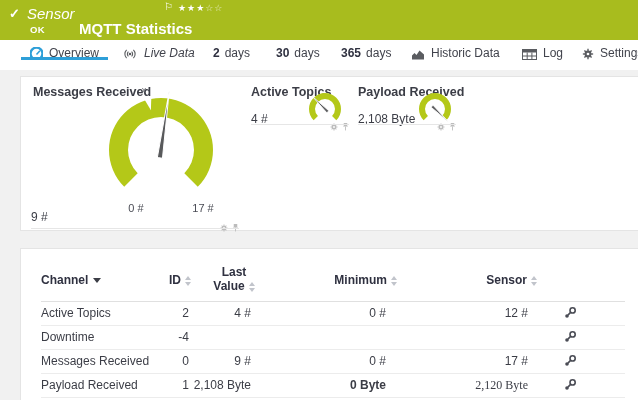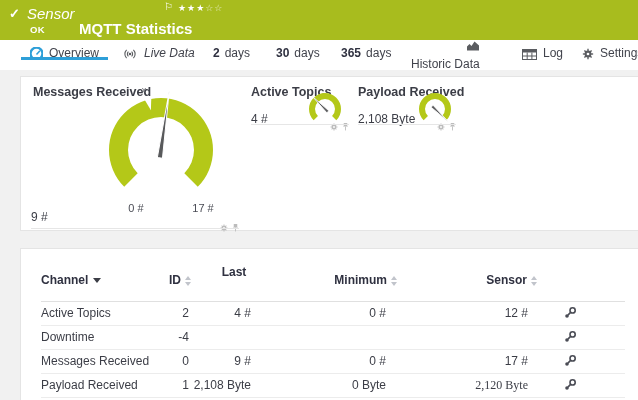--- a/index.html
+++ b/index.html
@@ -95,21 +95,21 @@
         <span>days</span>
       </div>
       <div class="tab" style="left: 276px;">
         <span class="num">30</span>
         <span>days</span>
       </div>
       <div class="tab" style="left: 341px;">
         <span class="num">365</span>
         <span>days</span>
       </div>
-      <div class="tab" style="left: 411px; flex-direction: column;">
+      <div class="tab" style="left: 411px;">
         <span class="ticon">
           <svg width="14" height="11" viewBox="0 0 14 11">
             <path d="M1,10.5 L1,6.5 3.5,4 5.5,6 8.5,1.5 13,5.5 13,10.5 Z" fill="currentColor"></path>
           </svg>
         </span>
         <span>Historic Data</span>
       </div>
       <div class="tab" style="left: 522px;">
         <span class="ticon">
           <svg width="15" height="11" viewBox="0 0 15 11">
@@ -221,20 +221,21 @@
   <section class="card table-card">
     <div class="t-headrow">
       <div class="hcell" style="left:0;top:12px">
         <span>Channel</span><span class="caret-down"></span>
       </div>
       <div class="hcell r" style="left:90px;top:12px;width:60px">
         <span>ID</span><span class="sort"><i class="up"></i><i class="dn"></i></span>
       </div>
       <div class="hcell c" style="left:150px;top:4px;width:86px">
         <div>Last</div>
+        <div><span>Value</span><span class="sort"><i class="up"></i><i class="dn"></i></span></div>
       </div>
       <div class="hcell r" style="left:270px;top:12px;width:86px">
         <span>Minimum</span><span class="sort"><i class="up"></i><i class="dn"></i></span>
       </div>
       <div class="hcell r" style="left:410px;top:12px;width:86px">
         <span>Sensor</span><span class="sort"><i class="up"></i><i class="dn"></i></span>
       </div>
     </div>
     <div id="table-body">
         <div class="t-row" style="top: 52px;">
@@ -270,21 +271,21 @@
           <span class="rowicon"><svg width="13" height="13" viewBox="0 0 13 13">
               <circle cx="8.6" cy="4.4" r="2.6" fill="none" stroke="#4a4c55" stroke-width="1.6"></circle>
               <line x1="6.4" y1="6.6" x2="3.9" y2="9.1" stroke="#4a4c55" stroke-width="1.6"></line>
               <circle cx="3" cy="10" r="1.8" fill="#4a4c55"></circle>
             </svg></span>
         </div>
         <div class="t-row" style="top: 124px;">
           <div class="cell" style="left: 0px;">Payload Received</div>
           <div class="cell r" style="left: 80px; width: 68px;">1</div>
           <div class="cell r" style="left: 120px; width: 90px;">2,108 Byte</div>
-          <div class="cell r" style="left: 255px; width: 90px;">0 Byte</div>
+          <div class="cell r" style="left: 255px; width: 90px; font-weight: bold;">0 Byte</div>
           <div class="cell r" style="left: 397px; width: 90px; font-family: Liberation Serif, serif;">2,120 Byte</div>
           <span class="rowicon"><svg width="13" height="13" viewBox="0 0 13 13">
               <circle cx="8.6" cy="4.4" r="2.6" fill="none" stroke="#4a4c55" stroke-width="1.6"></circle>
               <line x1="6.4" y1="6.6" x2="3.9" y2="9.1" stroke="#4a4c55" stroke-width="1.6"></line>
               <circle cx="3" cy="10" r="1.8" fill="#4a4c55"></circle>
             </svg></span>
         </div>
       </div>
   </section>
 

